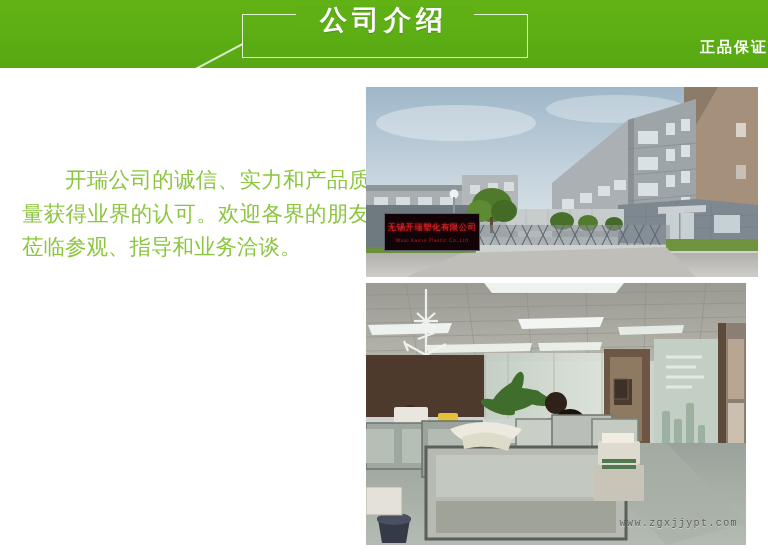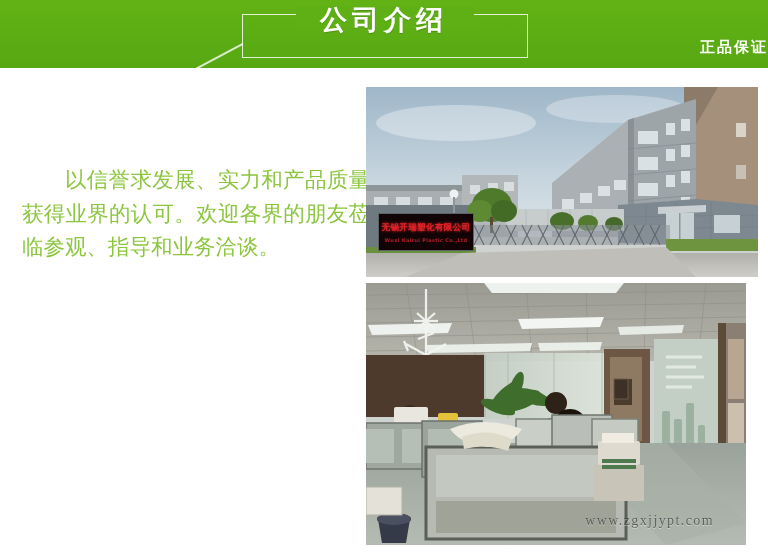--- a/index.html
+++ b/index.html
@@ -121,43 +121,42 @@
   #photo-office {
     left: 366px;
     top: 283px;
     width: 380px;
     height: 262px;
   }
   .photo svg { display: block; width: 100%; height: 100%; }
 
   .watermark {
     position: absolute;
-    right: 32px;
+    right: 8px;
     bottom: 16px;
-    font-family: Liberation Serif, serif;
-    font-size: 14px;
+    font-family: Liberation Mono, monospace;
+    font-size: 10px;
     letter-spacing: 1.4px;
     color: rgba(30,30,30,0.62);
     text-shadow: 0 1px 0 rgba(255,255,255,0.45);
     white-space: nowrap;
   }
   .led-sign {
     position: absolute;
-    left: 12px;
+    left: 18px;
     top: 126px;
     width: 96px;
     height: 38px;
     background: #120406;
     border: 1.5px solid #5c6267;
     box-sizing: border-box;
     display: flex;
     flex-direction: column;
     align-items: center;
     justify-content: center;
-    font-weight: bold;
   }
   .led-line1 {
     color: #e2232a;
     font-size: 8.5px;
     letter-spacing: 0.4px;
     white-space: nowrap;
     text-shadow: 0 0 3px #ff2b2b;
   }
   .led-line2 {
     color: #b02026;
@@ -175,21 +174,21 @@
 
     <div class="frame-diag-bl"></div>
     <div class="frame-rect"></div>
     <div class="title-mask"></div>
     <div class="banner-title">公司介绍</div>
     <div class="banner-subtitle">正品保证</div>
   </div>
 </div>
 
 <div class="intro-text">
-  <p>以信誉求发展、实力和产品质量获得业界的认可。欢迎各界的朋友莅临参观、指导和业务洽谈。</p>
+  <p>开瑞公司的诚信、实力和产品质量获得业界的认可。欢迎各界的朋友莅临参观、指导和业务洽谈。</p>
 </div>
 
 <div class="photo" id="photo-factory">
   <svg viewBox="0 0 392 190" preserveAspectRatio="none">
     <defs>
       <linearGradient id="skyg" x1="0" y1="0" x2="0" y2="1">
         <stop offset="0%" stop-color="#9fb7c9"></stop>
         <stop offset="55%" stop-color="#c3d2dc"></stop>
         <stop offset="100%" stop-color="#dde5e9"></stop>
       </linearGradient>

